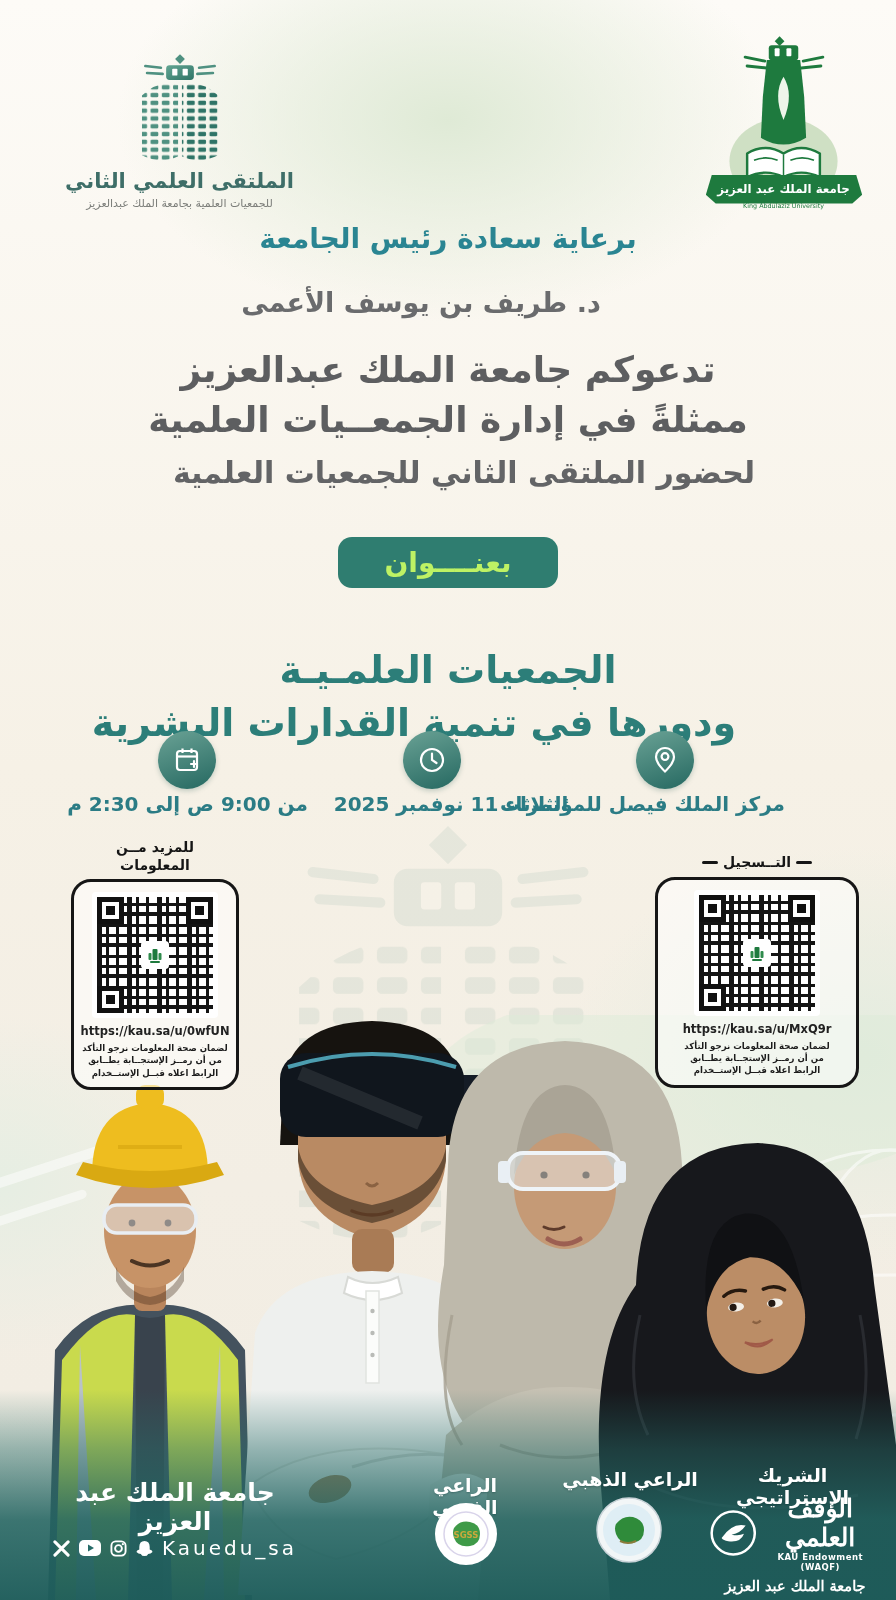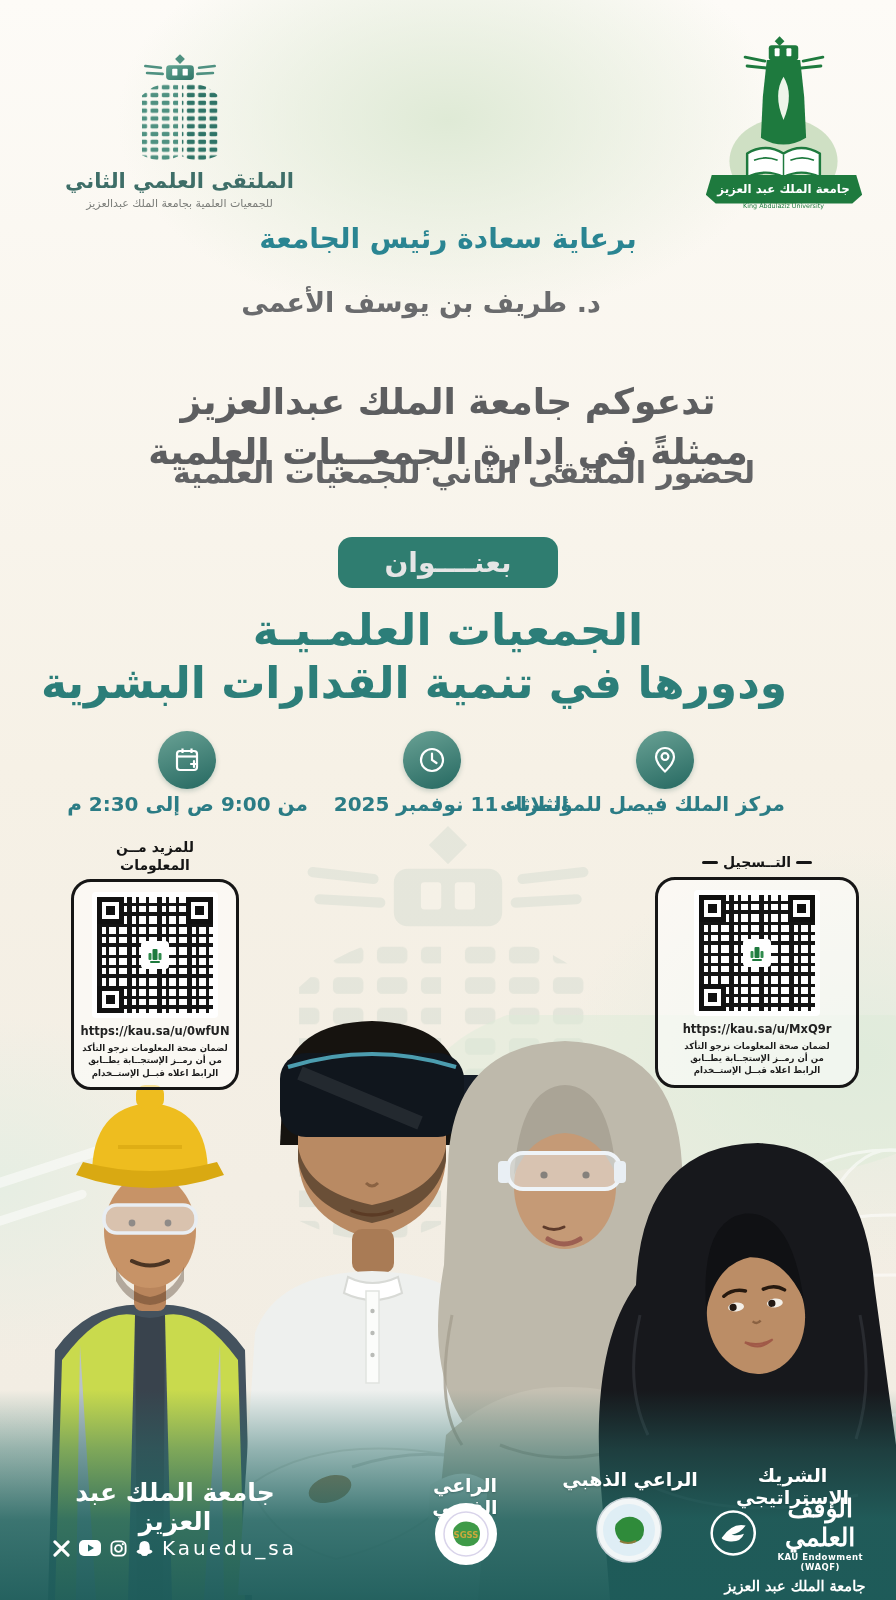--- a/index.html
+++ b/index.html
@@ -14,27 +14,27 @@
       linear-gradient(180deg,#fdfbf7 0%,#f6f1e6 48%,#f3eee4 74%,#f1ece2 100%);
   }
   .abs{position:absolute;}
   .ctr{text-align:center;}
   
   .forum-title{font-size:21px;font-weight:700;color:#3e6e68;}
   .forum-sub{font-size:11px;color:#7b7d79;margin-top:4px;}
   
   .patron-head{font-size:28px;font-weight:700;color:#2a8592;}
   .patron-name{font-size:27px;font-weight:700;color:#6a6b6d;}
-  .inv-big{font-size:36px;font-weight:700;color:#5d5e60;margin-top:32px;}
+  .inv-big{font-size:36px;font-weight:700;color:#5d5e60;}
   .inv-small{font-size:30px;font-weight:700;color:#636466;}
   .badge{
-    display:inline-block;background:#2f7d70;color:#e5e5e5;font-size:28px;font-weight:700;
+    display:inline-block;background:#2f7d70;color:#bef264;font-size:28px;font-weight:700;
     padding:9px 46px;border-radius:14px;
   }
-  .ev-title{font-size:44px;font-weight:700;color:#2c7e79;}
+  .ev-title{font-size:38px;font-weight:700;color:#2c7e79;margin-top:44px;}
   
   .det-circle{
     width:58px;height:58px;border-radius:50%;
     background:linear-gradient(160deg,#6aa295 0%,#2c6e66 90%);
     display:flex;align-items:center;justify-content:center;
     box-shadow:0 2px 5px rgba(40,90,85,.25);
   }
   .det-label{font-size:20px;font-weight:700;color:#2b7c85;white-space:nowrap;}
   
   .qr-label{font-size:14px;font-weight:700;color:#151515;line-height:1.25;}

